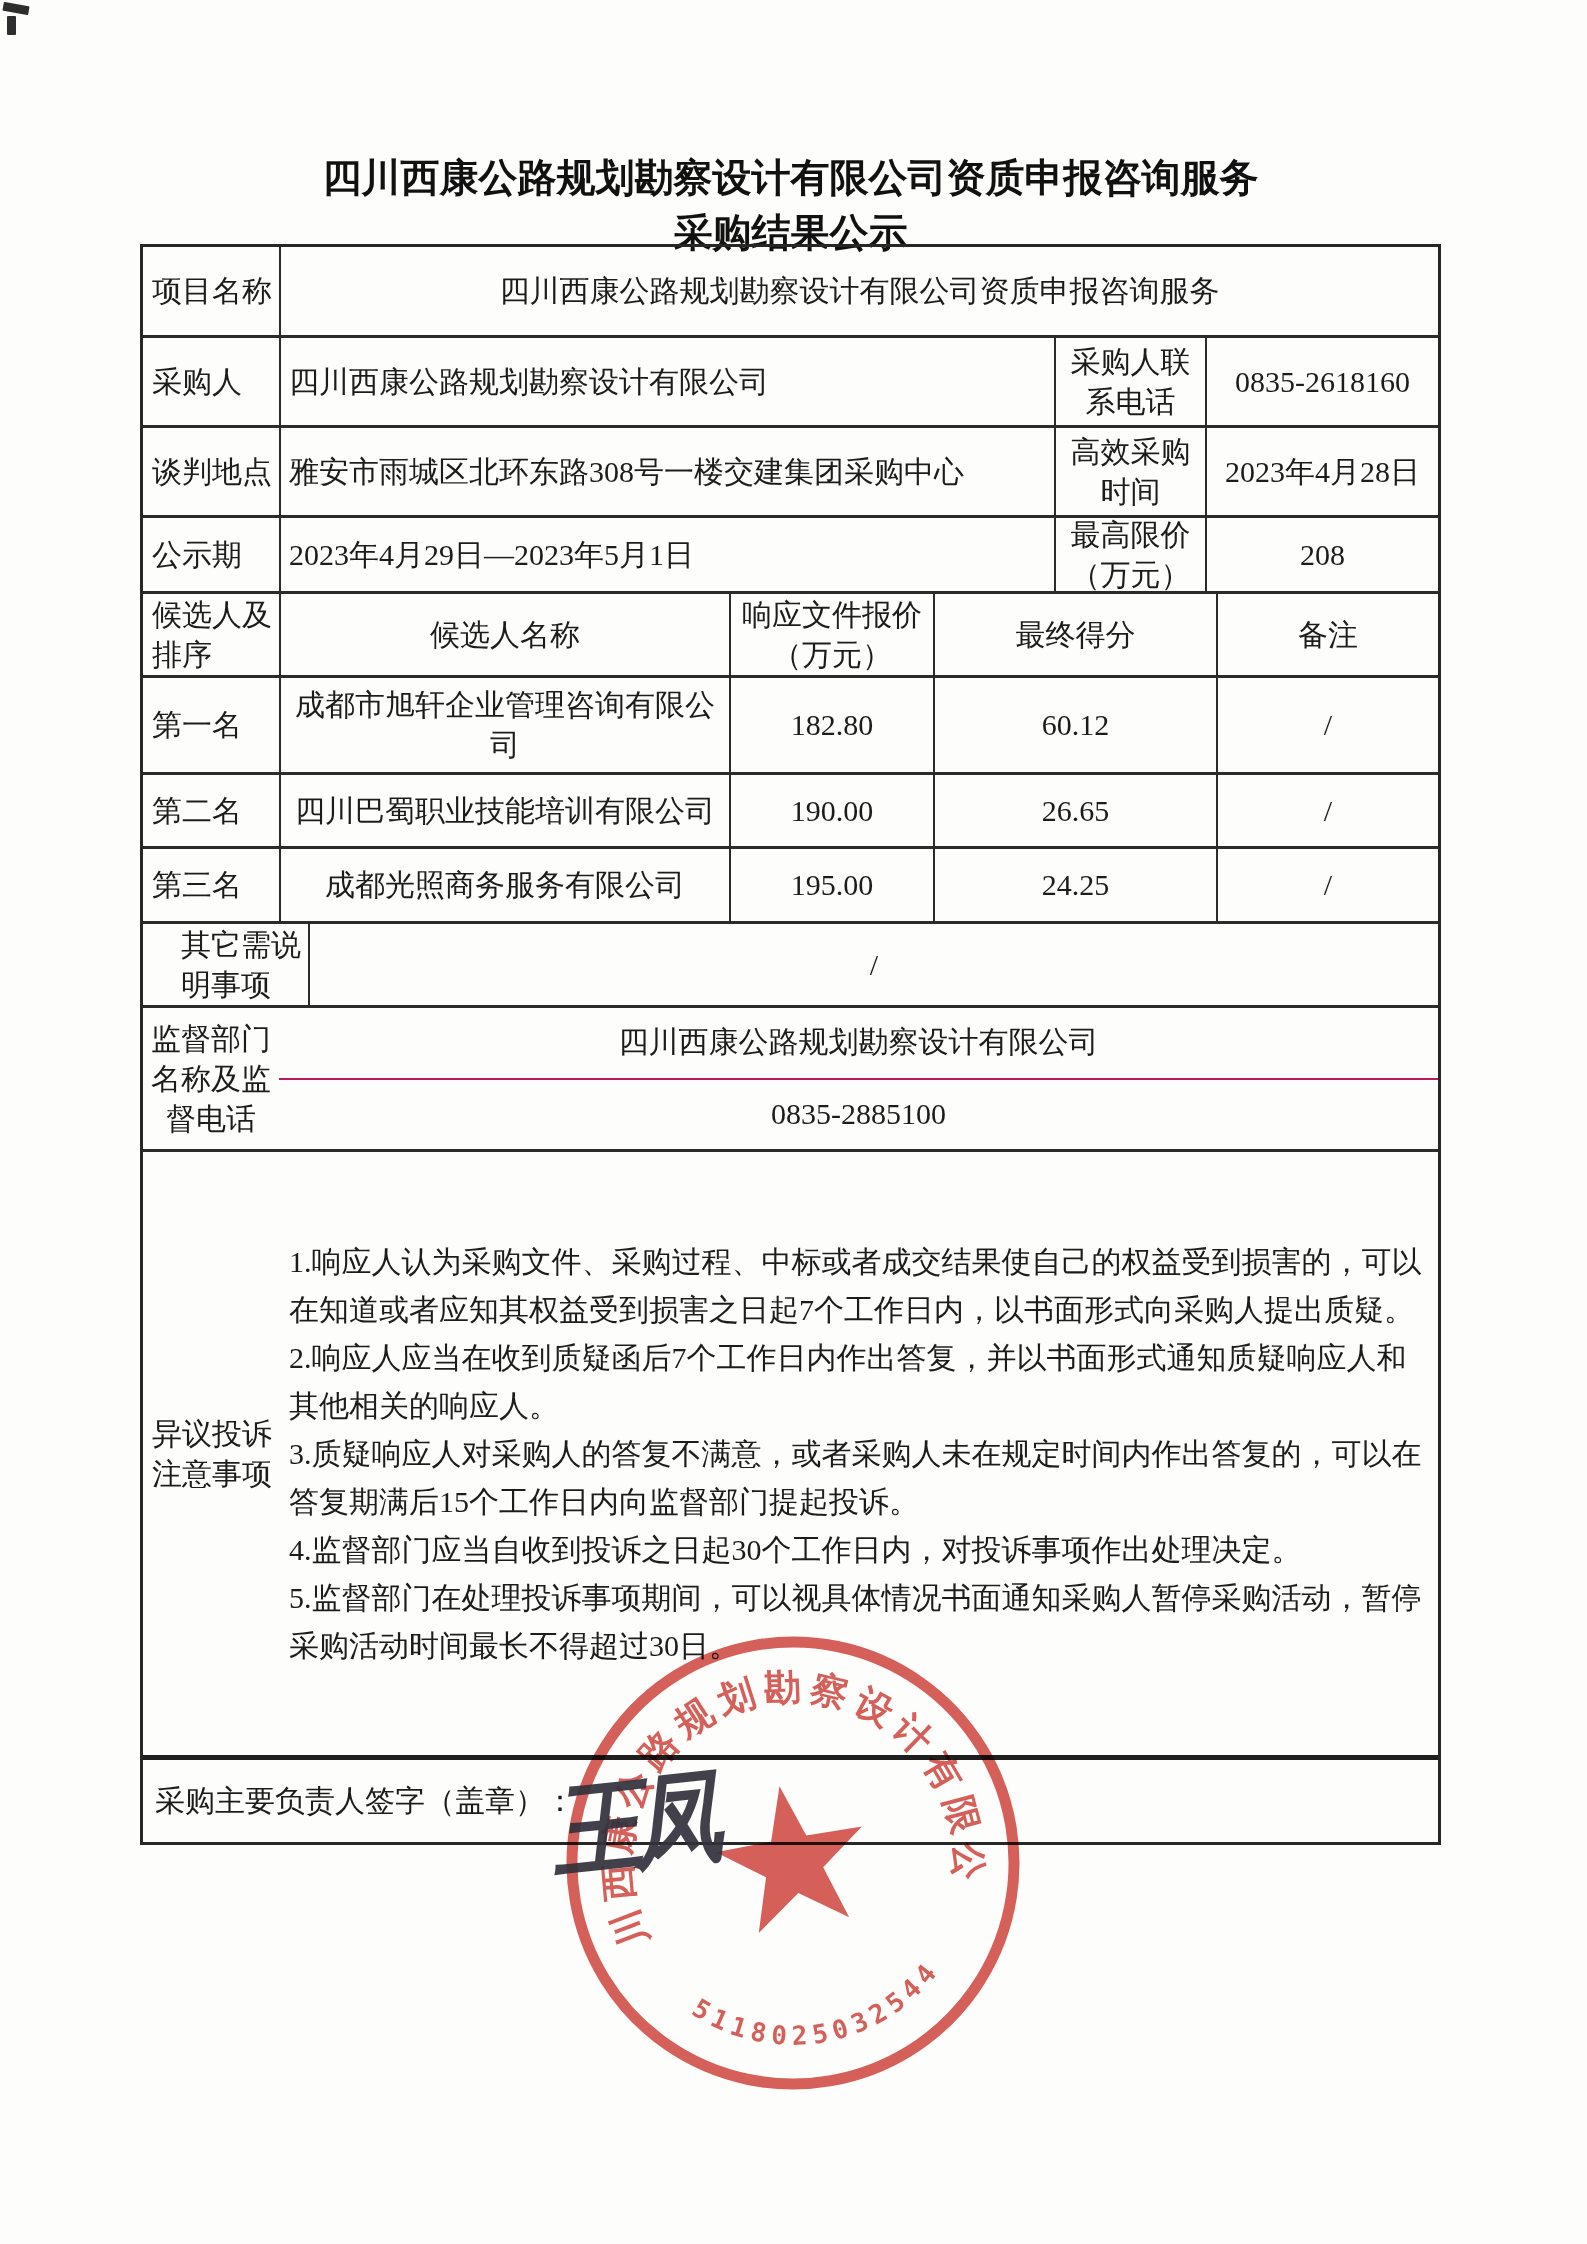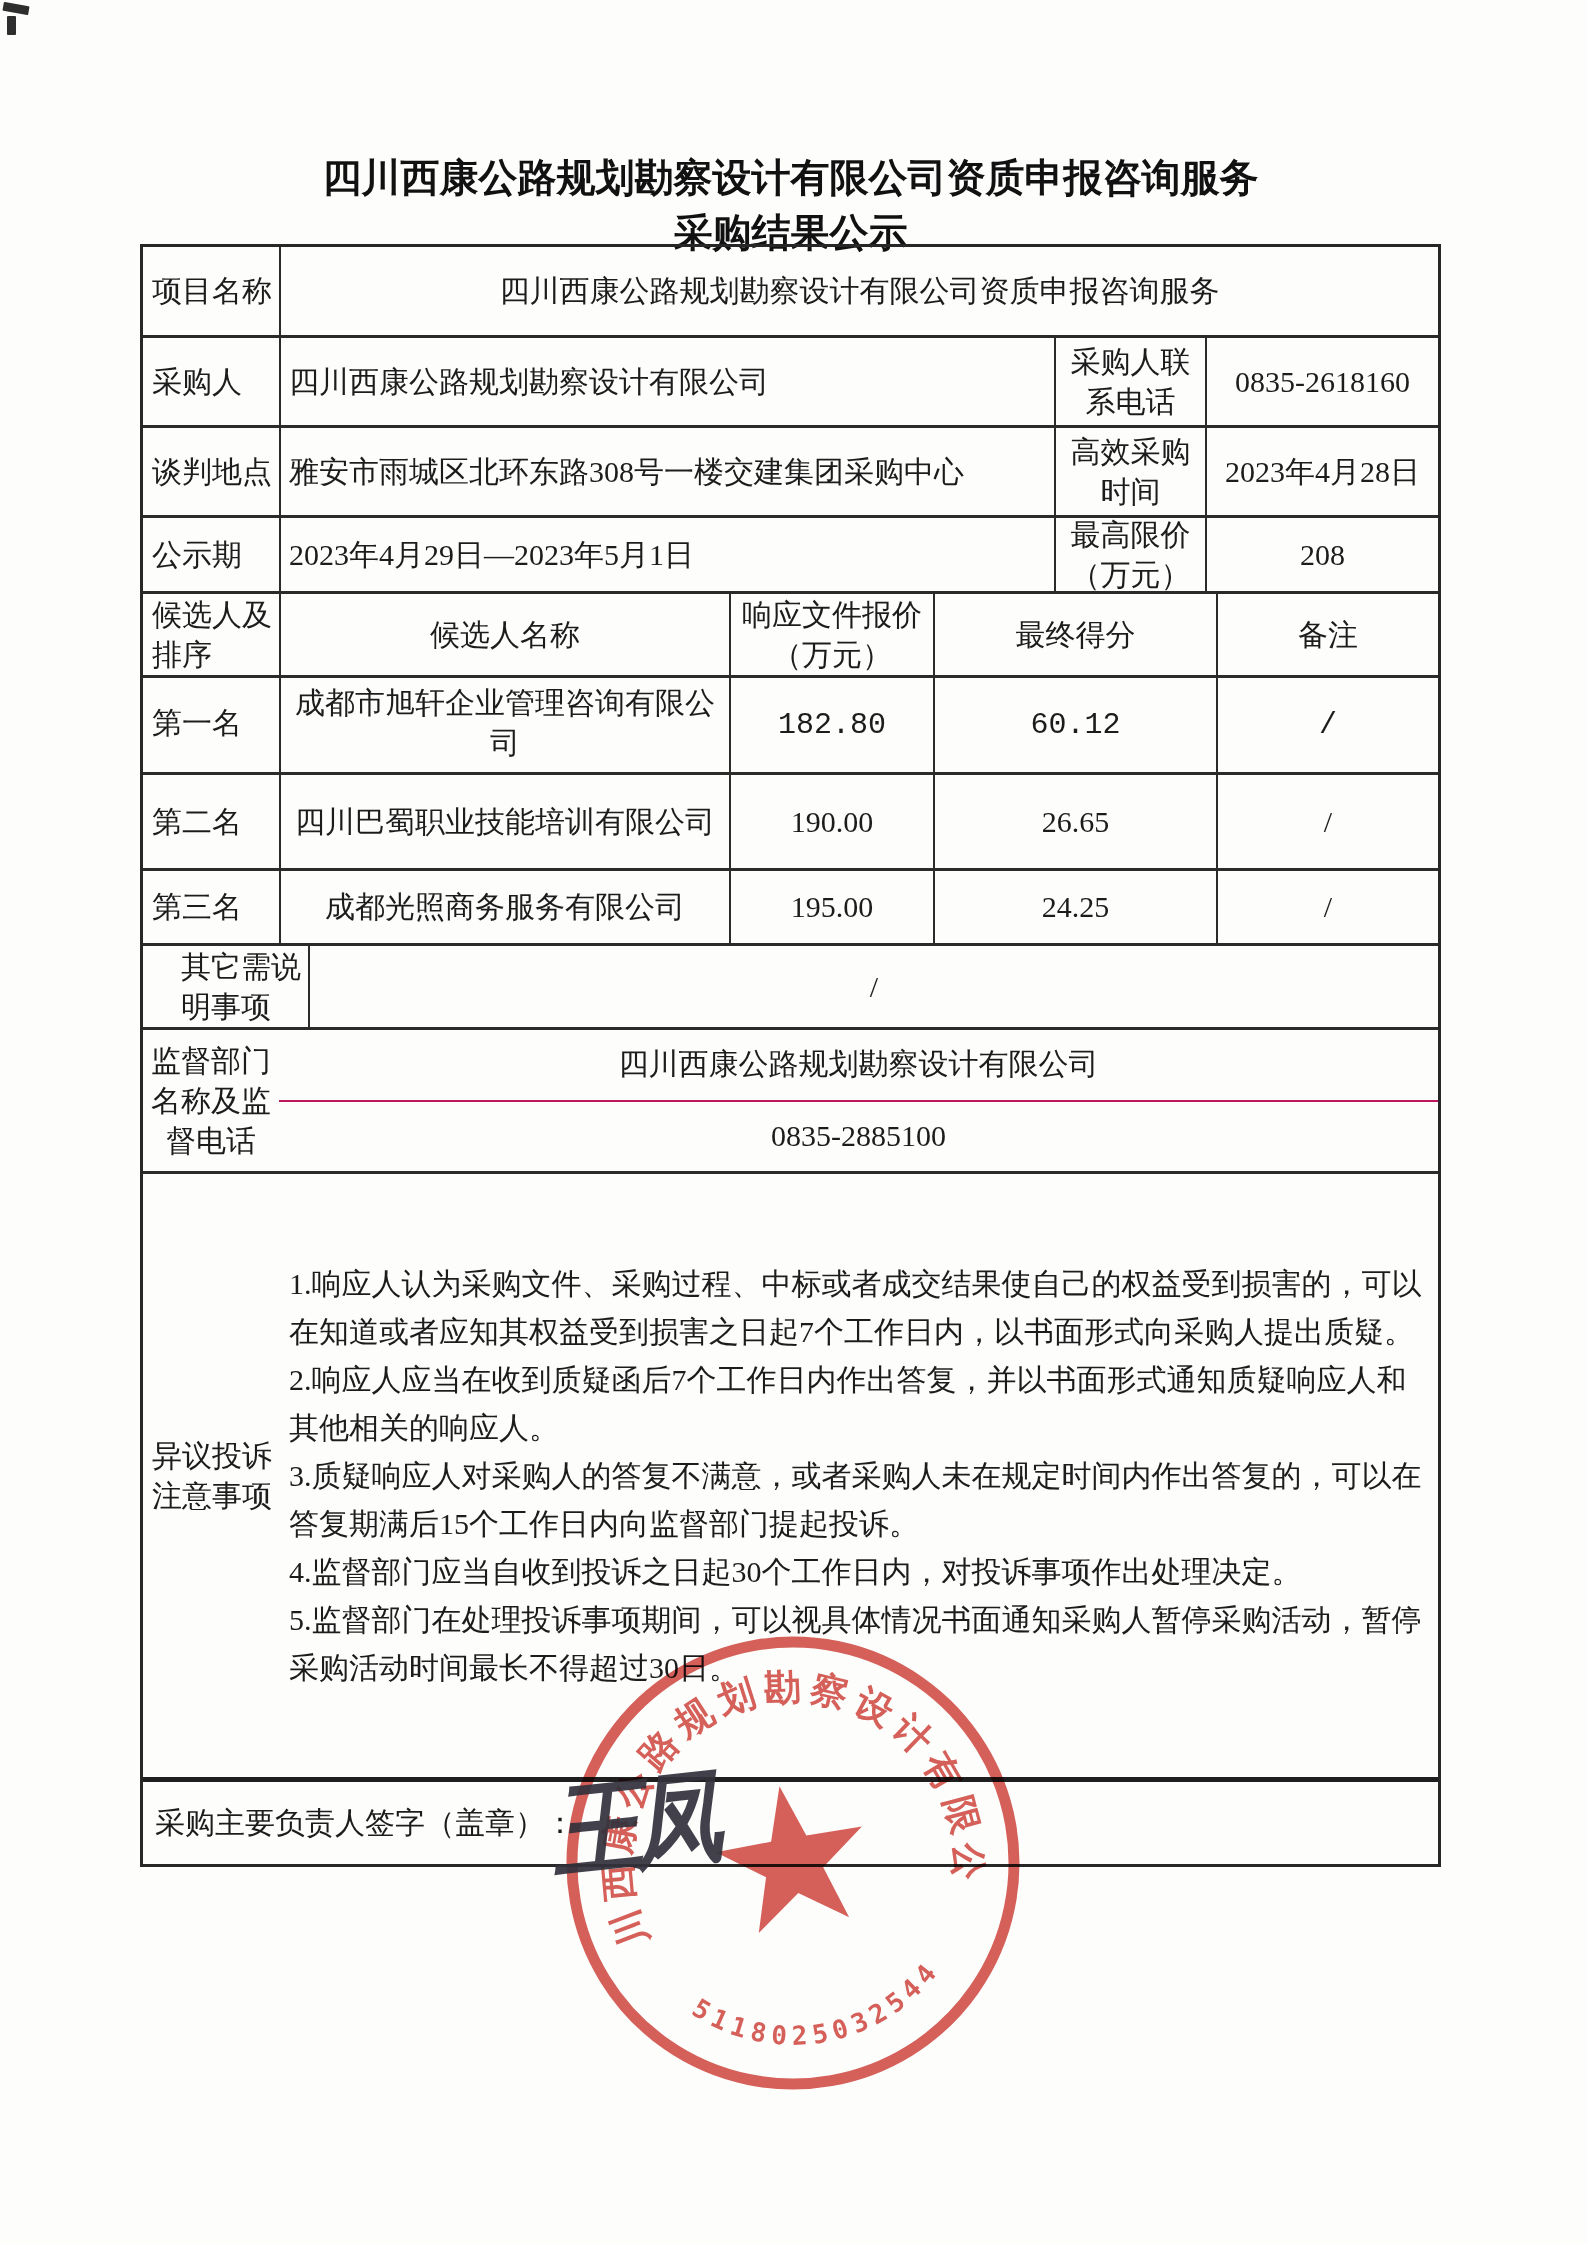--- a/index.html
+++ b/index.html
@@ -36,21 +36,21 @@
   .w-subval{width:233px;flex:0 0 233px;}
   .w-name{width:450px;flex:0 0 450px;}
   .w-price{width:204px;flex:0 0 204px;}
   .w-score{width:283px;flex:0 0 283px;}
   .w-remark{flex:1 1 auto;}
   .lt{padding:0 5px 0 9px;line-height:40px;}
   .ctr{justify-content:center;text-align:center;}
   .ctrtxt{text-align:center;width:100%;padding:0 4px;line-height:40px;box-sizing:border-box;}
   .leftpad{padding-left:8px;line-height:40px;}
   .r1{height:88px;} .r2{height:90px;} .r3{height:90px;} .r4{height:76px;}
-  .r5{height:84px;} .r6{height:97px;font-family:Liberation Mono, monospace;} .r7{height:96px;} .r8{height:75px;}
+  .r5{height:84px;} .r6{height:97px;} .r7{height:74px;} .r8{height:75px;}
   .r9{height:84px;padding-left:29px;} .r10{height:144px;} .r11{height:606px;} .r12{height:87px;}
   .r12{border-top-width:5px;border-top-color:#1f1f1f;}
   .subcol{flex:1 1 auto;display:flex;flex-direction:column;min-width:0;}
   .subrow{flex:1 1 50%;display:flex;align-items:center;justify-content:center;}
   .subrow.phone{border-top:2px solid #be185d;}
   .objtext{
     flex:1 1 auto;display:flex;flex-direction:column;justify-content:center;
     padding:0 14px 0 10px;line-height:48px;
   }
   .sigcell{width:100%;display:flex;align-items:center;padding-left:12px;box-sizing:border-box;}

